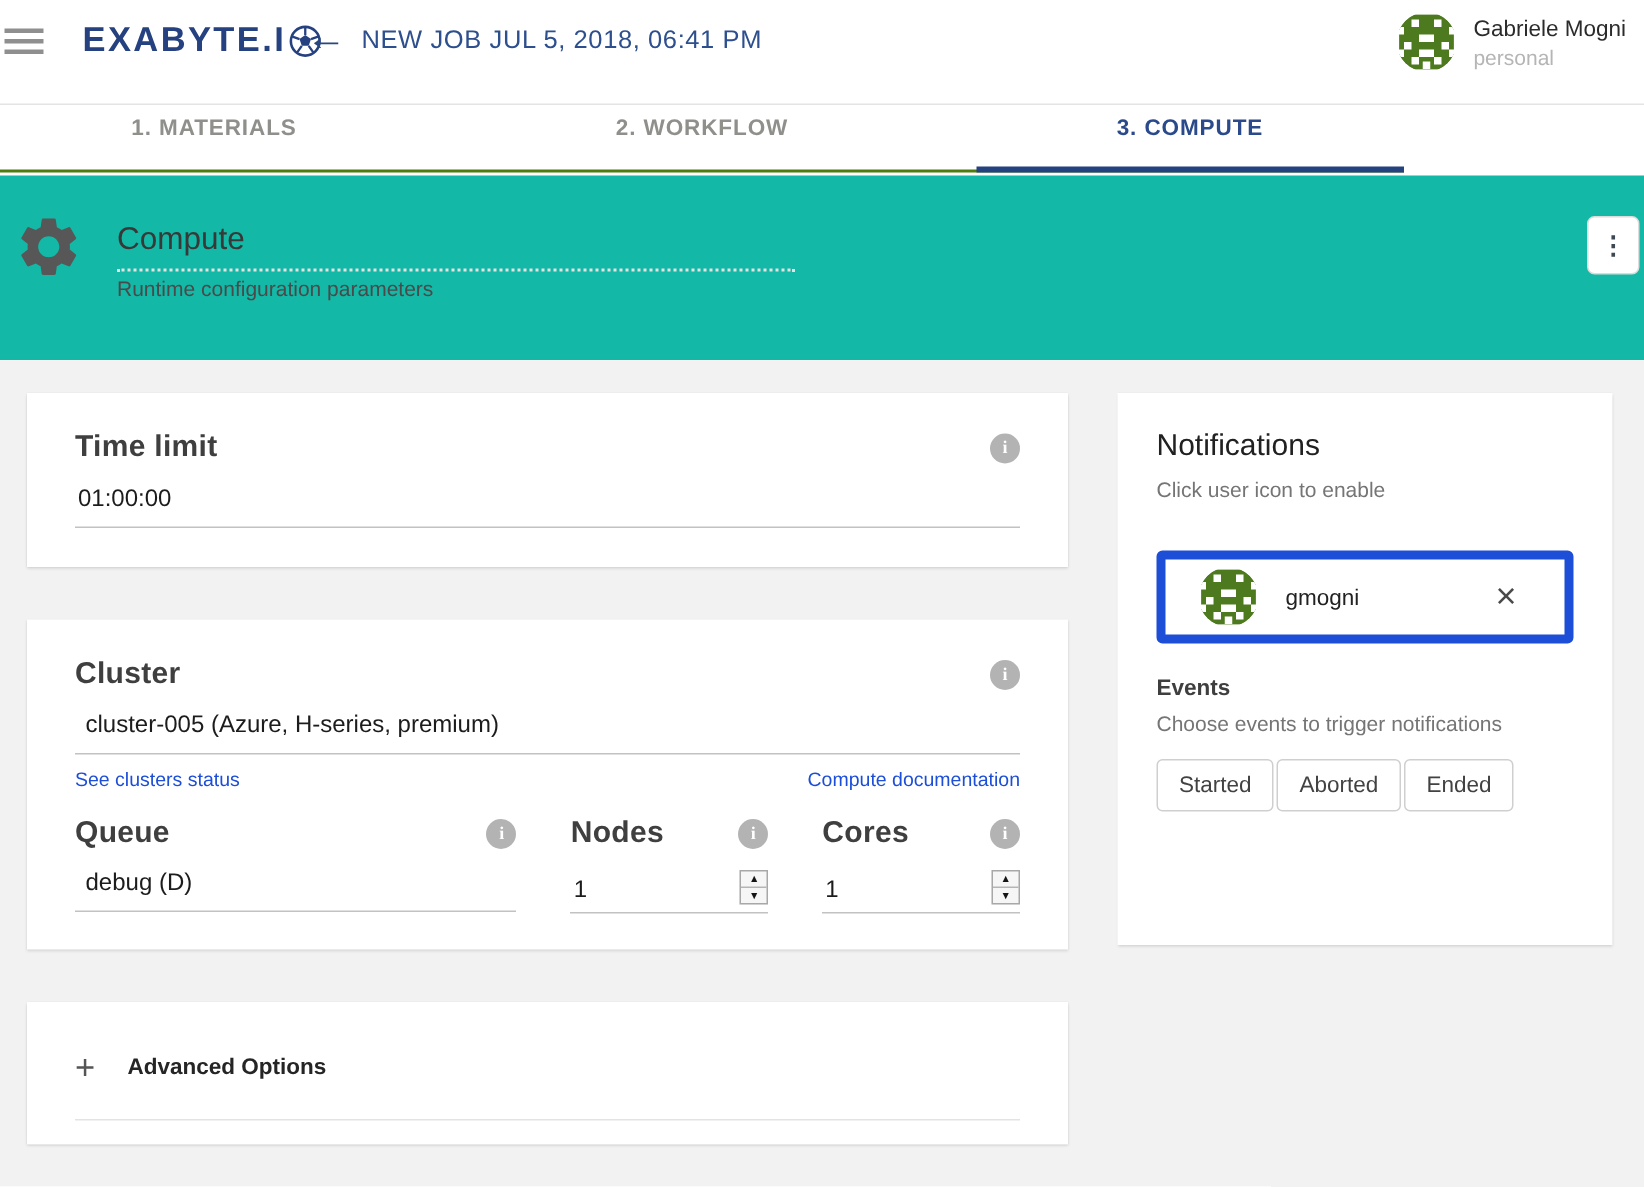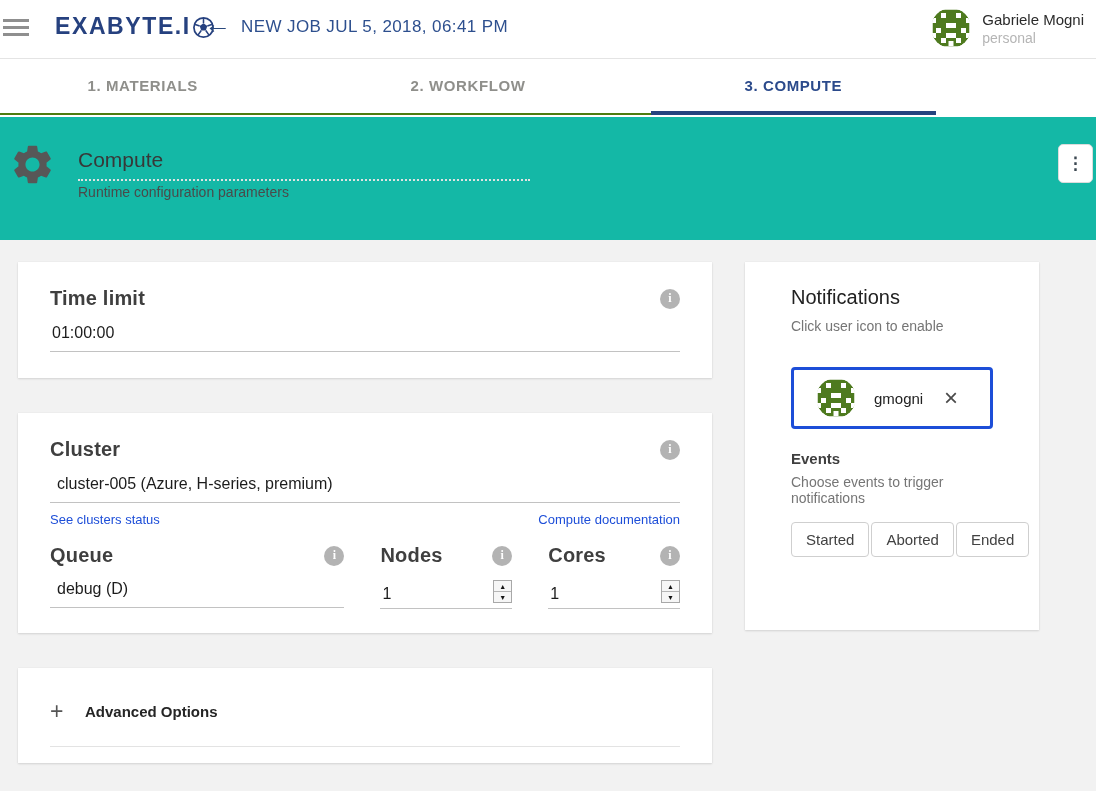--- a/index.html
+++ b/index.html
@@ -1,20 +1,20 @@
 <!DOCTYPE html>
 <html><head>
 <meta charset="utf-8">
 <style>
   html,body { margin:0; padding:0; background:#ffffff; }
   body { width:1096px; height:791px; position:relative; overflow:hidden;
          font-family:"Liberation Sans", sans-serif; -webkit-font-smoothing:antialiased; }
 
   
-  .header { position:absolute; left:0; top:0; width:1096px; height:59px; background:#fff;
+  .header { position:absolute; left:0; top:0; width:1096px; height:70px; background:#fff;
             border-bottom:1px solid #e4e4e4; box-sizing:border-box; z-index:5; }
   .hamburger { position:absolute; left:3px; top:19px; width:27px; height:19px; cursor:pointer; }
   .hamburger span { display:block; width:26px; height:3px; background:#8f8f8f; margin-bottom:4px; }
   .logo { position:absolute; left:55px; top:13px; display:flex; align-items:center;
           font-size:23px; font-weight:700; letter-spacing:1.6px; color:#26417f; }
   .logo svg { margin-left:1px; margin-top:2px; }
   .back-arrow { position:absolute; left:204px; top:9px; font-size:27px; color:#29487d; cursor:pointer; }
   .job-title { position:absolute; left:241px; top:17px; font-size:17px; color:#2d4f8e; letter-spacing:0.4px; }
   .user-block { position:absolute; right:12px; top:8px; display:flex; align-items:center; cursor:pointer; }
   .avatar { width:40px; height:40px; border-radius:50%; overflow:hidden; flex:0 0 auto; }
@@ -42,21 +42,21 @@
 
   
   .page-bg { position:absolute; top:240px; left:0; width:1096px; height:551px; background:#f2f2f2; }
 
   
   .card { position:absolute; background:#fff;
           box-shadow:0 1px 2px rgba(0,0,0,0.12), 0 0 1px rgba(0,0,0,0.08); box-sizing:border-box; }
   .card-time    { left:18px;  top:262px; width:694px; height:116px; padding:25px 32px 0; }
   .card-cluster { left:18px;  top:413px; width:694px; height:220px; padding:25px 32px 0; }
   .card-adv     { left:18px;  top:668px; width:694px; height:95px;  padding:30px 32px 0; }
-  .card-notif   { left:745px; top:262px; width:294px; height:368px; padding:24px 46px 0; }
+  .card-notif   { left:745px; top:262px; width:330px; height:368px; padding:24px 26px 0; }
 
   .label-row { display:flex; justify-content:space-between; align-items:center; }
   .flabel { font-size:20px; font-weight:700; color:#3f3f3f; letter-spacing:0.2px; }
   .info-icon { width:20px; height:20px; border-radius:50%; background:#b3b3b3; color:#fff;
                font-size:12px; font-weight:700; font-family:"Liberation Serif", serif;
                display:flex; align-items:center; justify-content:center; flex:0 0 auto; }
   .mat-input { display:block; width:100%; border:none; outline:none; background:transparent;
                font-family:inherit; font-size:16px; color:#1c1c1c; padding:0 0 9px 2px;
                border-bottom:1px solid #c2c2c2; box-sizing:border-box; }
   .mat-input.indent { padding-left:7px; }
@@ -80,21 +80,21 @@
   .spin-btn.down { border-top:1px solid #b5b5b5; }
 
   .adv-row { display:flex; align-items:center; }
   .plus-icon { font-size:23px; color:#555; width:35px; cursor:pointer; }
   .adv-label { font-size:15px; font-weight:700; color:#252525; }
   .adv-divider { margin-top:21px; border-bottom:1px solid #e3e3e3; }
 
   
   .notif-title { font-size:20px; color:#212121; }
   .notif-hint { font-size:14px; color:#757575; margin-top:9px; }
-  .user-chip { margin-top:33px; height:62px; border:3px solid #1d4ed8; border-radius:4px;
+  .user-chip { margin-top:33px; height:62px; border:6px solid #1d4ed8; border-radius:4px;
                display:flex; align-items:center; padding:0 14px 0 22px; box-sizing:border-box; cursor:pointer; }
   .chip-name { margin-left:18px; font-size:15px; color:#222; }
   .chip-close { margin-left:auto; margin-right:18px; font-size:24px; color:#4a4a4a; cursor:pointer; }
   .events-label { margin-top:21px; font-size:15px; font-weight:700; color:#3f3f3f; }
   .events-hint { margin-top:7px; font-size:14px; color:#757575; }
   .events-row { margin-top:16px; display:flex; gap:2px; }
   .event-btn { background:#fff; border:1px solid #cfcfcf; border-radius:4px; padding:8px 14px;
                font-size:15px; color:#424242; font-family:inherit; cursor:pointer; }
 </style>
 </head>

